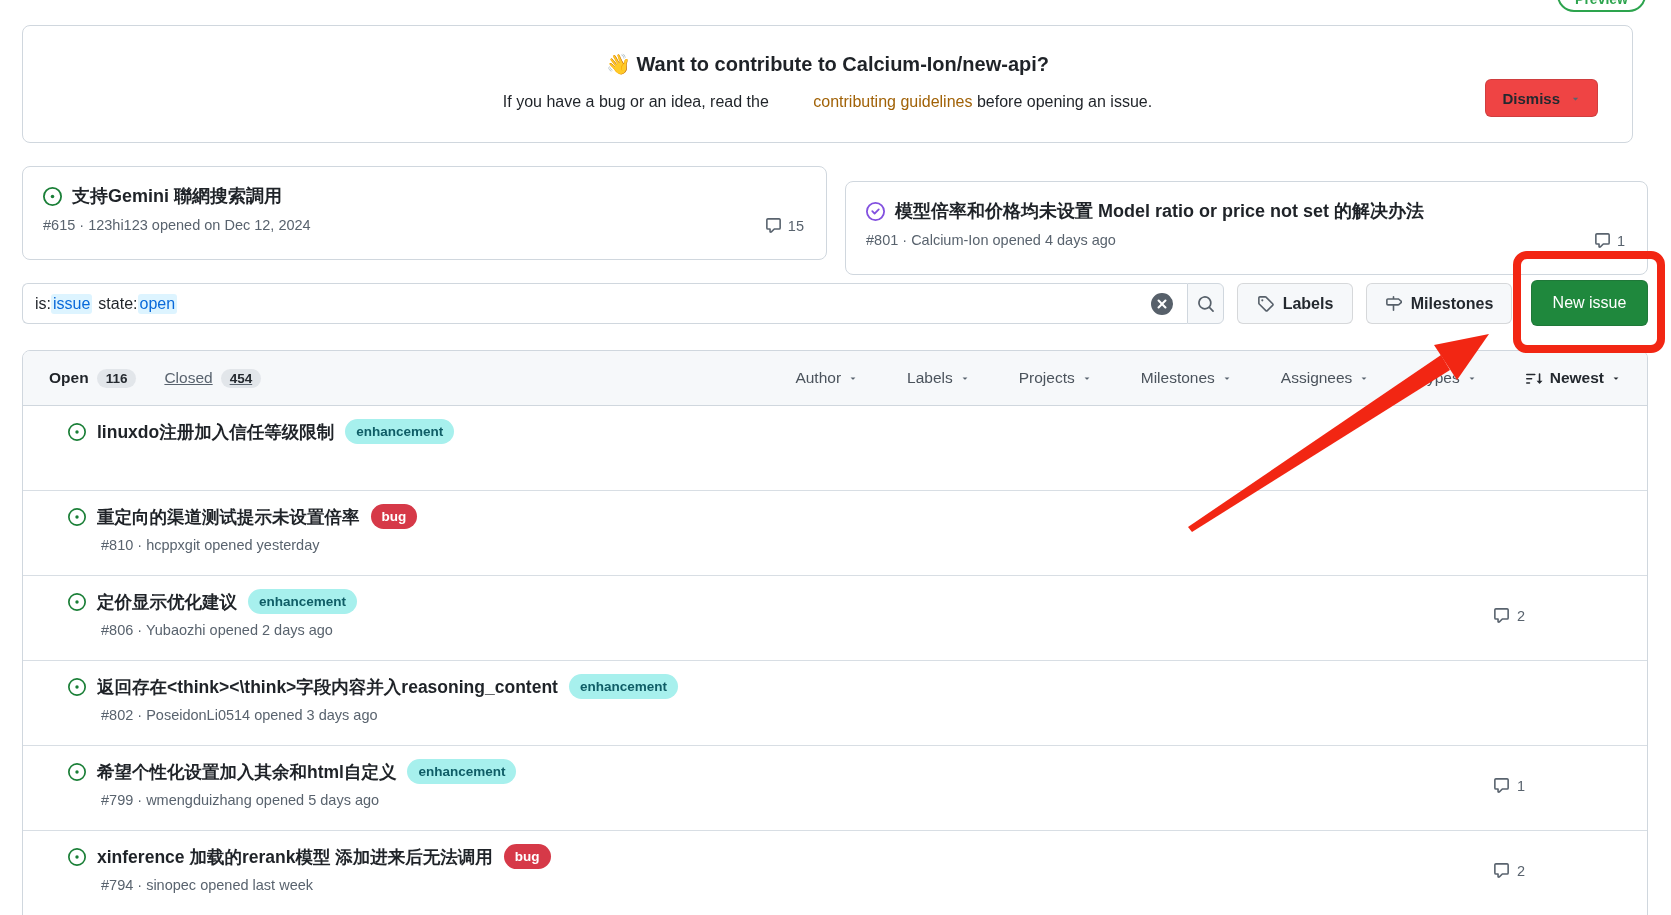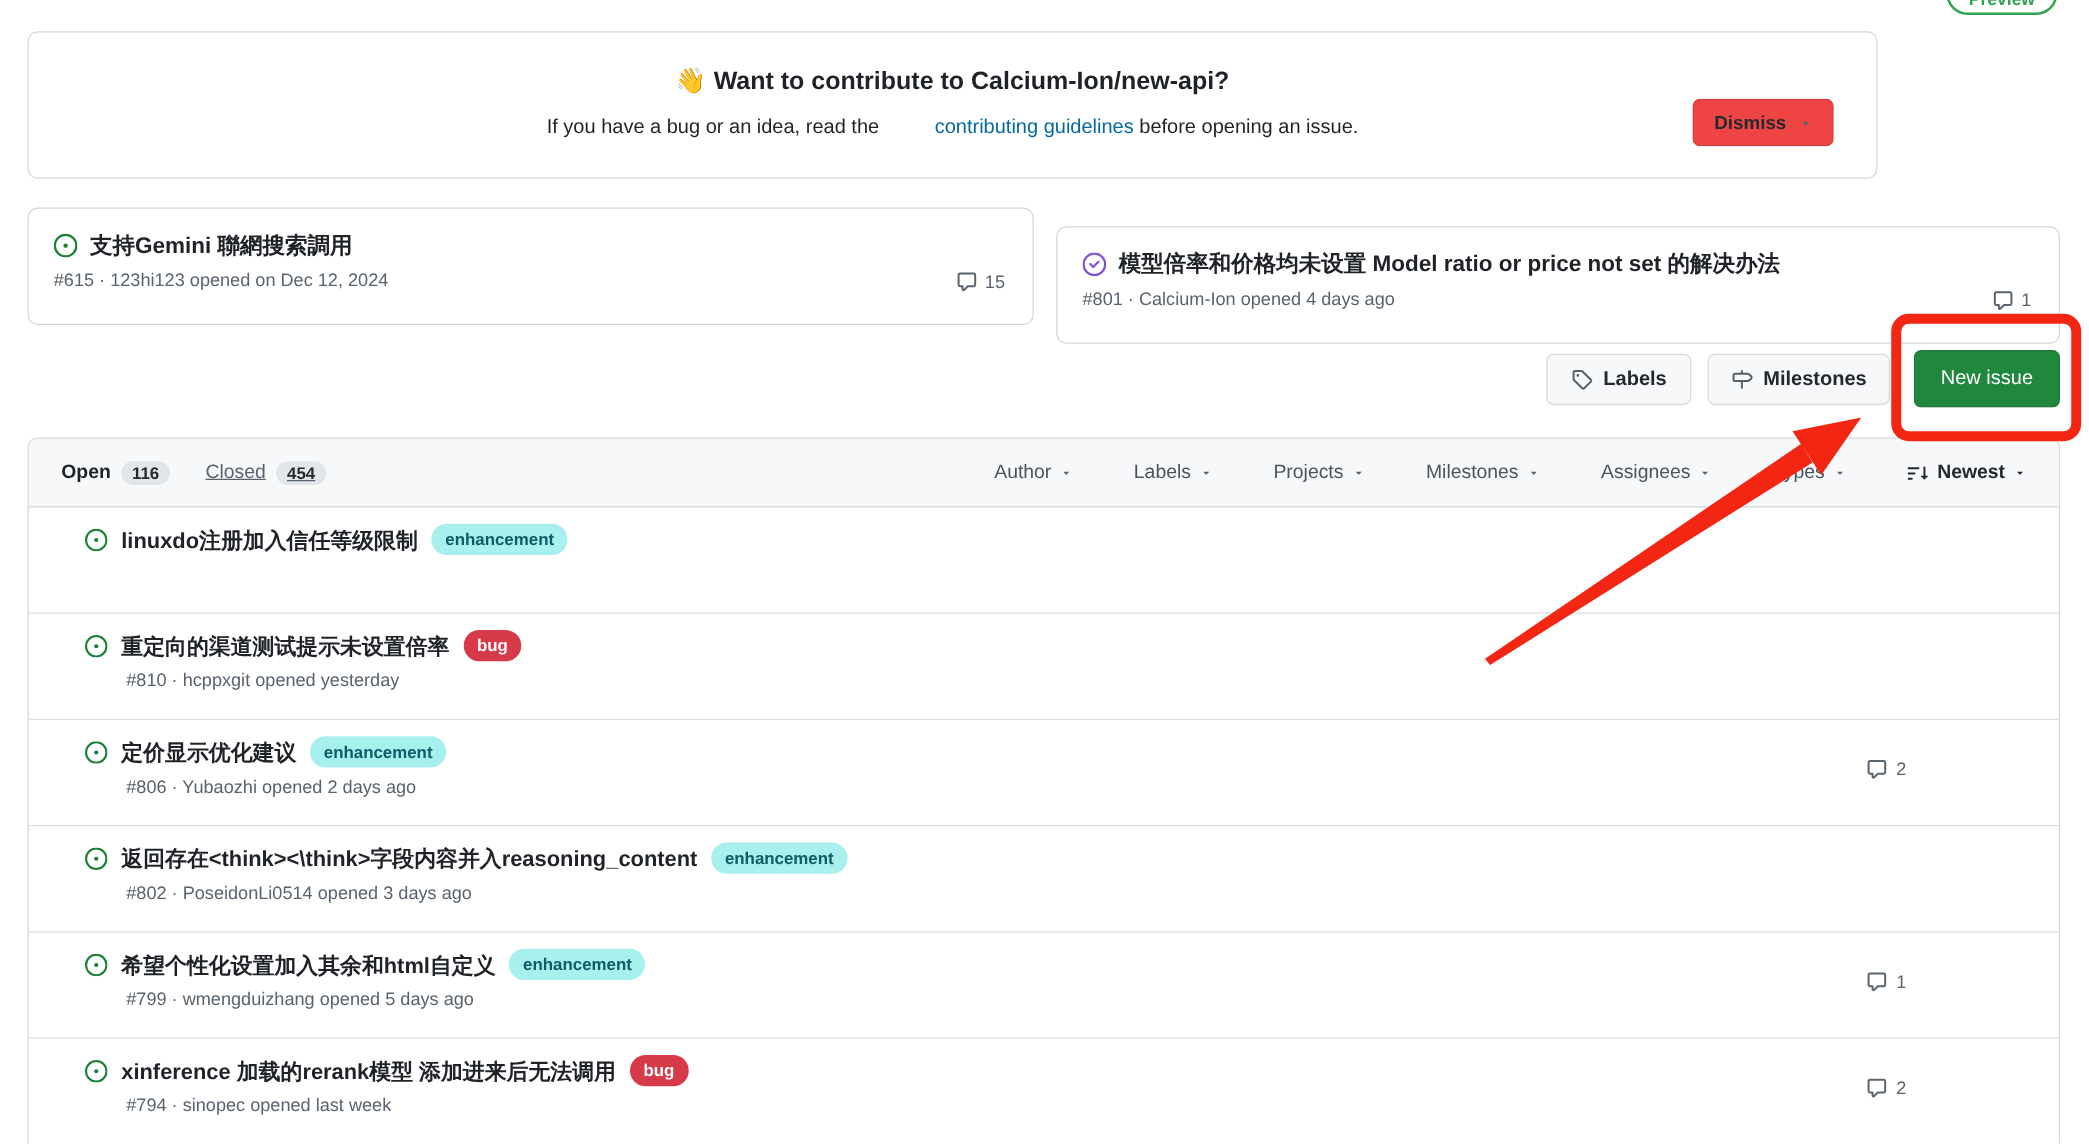--- a/index.html
+++ b/index.html
@@ -6,26 +6,26 @@
   html,body { background:#fff; }
   body { font-family:"Liberation Sans","DejaVu Sans",sans-serif; color:#1f2328; }
   .page { position:relative; width:1671px; height:915px; overflow:hidden; background:#fff; }
 
   
   .preview-pill { position:absolute; top:-22px; right:25px; height:34px; padding:0 16px;
     border:2px solid #2da44e; border-radius:17px; color:#2da44e; font-size:14px; font-weight:600;
     display:flex; align-items:flex-end; padding-bottom:3px; background:#fff; }
 
   
-  .banner { position:absolute; left:22px; top:25px; width:1480px; height:118px;
+  .banner { position:absolute; left:22px; top:25px; width:1611px; height:118px;
     border:1px solid #d0d7de; border-radius:8px; background:#fff; }
   .banner-title { position:absolute; left:0; right:0; top:26px; text-align:center;
     font-size:20px; font-weight:700; color:#1f2328; }
   .banner-sub { position:absolute; left:0; right:0; top:67px; text-align:center; font-size:16px; color:#1f2328; }
-  .banner-sub a { color:#0369a1; text-decoration:none; cursor:pointer;margin-left:40px; }
+  .banner-sub a { color:#a16207; text-decoration:none; cursor:pointer;margin-left:40px; }
   .dismiss-btn { position:absolute; right:34px; top:53px; height:38px; padding:0 16px;
     background:#ef4444; border:1px solid rgba(31,35,40,0.15); border-radius:6px;
     font-size:15px; font-weight:600; color:#24292f; display:flex; align-items:center; gap:10px; cursor:pointer; }
 
   
   .pinned-card { position:absolute; top:166px; height:94px; border:1px solid #d0d7de; border-radius:8px;
     background:#fff; padding:17px 20px 0 20px; }
   .pinned-card.c1 { left:22px; width:805px; }
   .pinned-card.c2 { left:845px; width:803px;margin-top:15px; }
   .pinned-title-row { display:flex; align-items:center; gap:10px; }
@@ -131,20 +131,38 @@
     </div>
     <div class="pinned-meta">#801 · Calcium-Ion opened 4 days ago</div>
     <div class="pinned-comments">
       <svg class="oct" width="17" height="17" viewBox="0 0 16 16" fill="#59636e">
           <path d="M1 2.75C1 1.784 1.784 1 2.75 1h10.5c.966 0 1.75.784 1.75 1.75v7.5A1.75 1.75 0 0 1 13.25 12H9.06l-2.573 2.573A1.458 1.458 0 0 1 4 13.543V12H2.75A1.75 1.75 0 0 1 1 10.25Zm1.75-.25a.25.25 0 0 0-.25.25v7.5c0 .138.112.25.25.25h2a.75.75 0 0 1 .75.75v2.19l2.72-2.72a.749.749 0 0 1 .53-.22h4.5a.25.25 0 0 0 .25-.25v-7.5a.25.25 0 0 0-.25-.25Z"></path>
         </svg>
       <span>1</span>
     </div>
   </div>
 
+  <div class="search-group">
+    <div class="search-input">
+      <span class="seg">is:</span>
+        <span class="tok">issue</span>
+        <span class="seg" style="margin-left:6px">state:</span>
+        <span class="tok">open</span>
+      <span class="search-clear">
+        <svg class="oct" width="22" height="22" viewBox="0 0 16 16" fill="#57606a">
+            <path d="M2.343 13.657A8 8 0 1 1 13.658 2.343 8 8 0 0 1 2.343 13.657ZM6.03 4.97a.751.751 0 0 0-1.042.018.751.751 0 0 0-.018 1.042L6.94 8 4.97 9.97a.749.749 0 0 0 .326 1.275.749.749 0 0 0 .734-.215L8 9.06l1.97 1.97a.749.749 0 0 0 1.275-.326.749.749 0 0 0-.215-.734L9.06 8l1.97-1.97a.749.749 0 0 0-.326-1.275.749.749 0 0 0-.734.215L8 6.94Z"></path>
+          </svg>
+      </span>
+    </div>
+    <div class="search-btn">
+      <svg class="oct" width="18" height="18" viewBox="0 0 16 16" fill="#57606a">
+          <path d="M10.68 11.74a6 6 0 1 1 1.06-1.06l3.04 3.04a.75.75 0 1 1-1.06 1.06ZM11.5 7a4.5 4.5 0 1 0-9 0 4.5 4.5 0 0 0 9 0Z"></path>
+        </svg>
+    </div>
+  </div>
 
   <div class="tool-btn btn-labels">
     <svg class="oct" width="17" height="17" viewBox="0 0 16 16" fill="#57606a">
         <path d="M1 7.775V2.75C1 1.784 1.784 1 2.75 1h5.025c.464 0 .91.184 1.238.513l6.25 6.25a1.75 1.75 0 0 1 0 2.474l-5.026 5.026a1.75 1.75 0 0 1-2.474 0l-6.25-6.25A1.752 1.752 0 0 1 1 7.775Zm1.5 0c0 .066.026.13.073.177l6.25 6.25a.25.25 0 0 0 .354 0l5.025-5.025a.25.25 0 0 0 0-.354l-6.25-6.25a.25.25 0 0 0-.177-.073H2.75a.25.25 0 0 0-.25.25ZM6 5a1 1 0 1 1-2 0 1 1 0 0 1 2 0Z"></path>
       </svg>
     <span>Labels</span>
   </div>
 
   <div class="tool-btn btn-milestones">
     <svg class="oct" width="17" height="17" viewBox="0 0 16 16" fill="#57606a">

